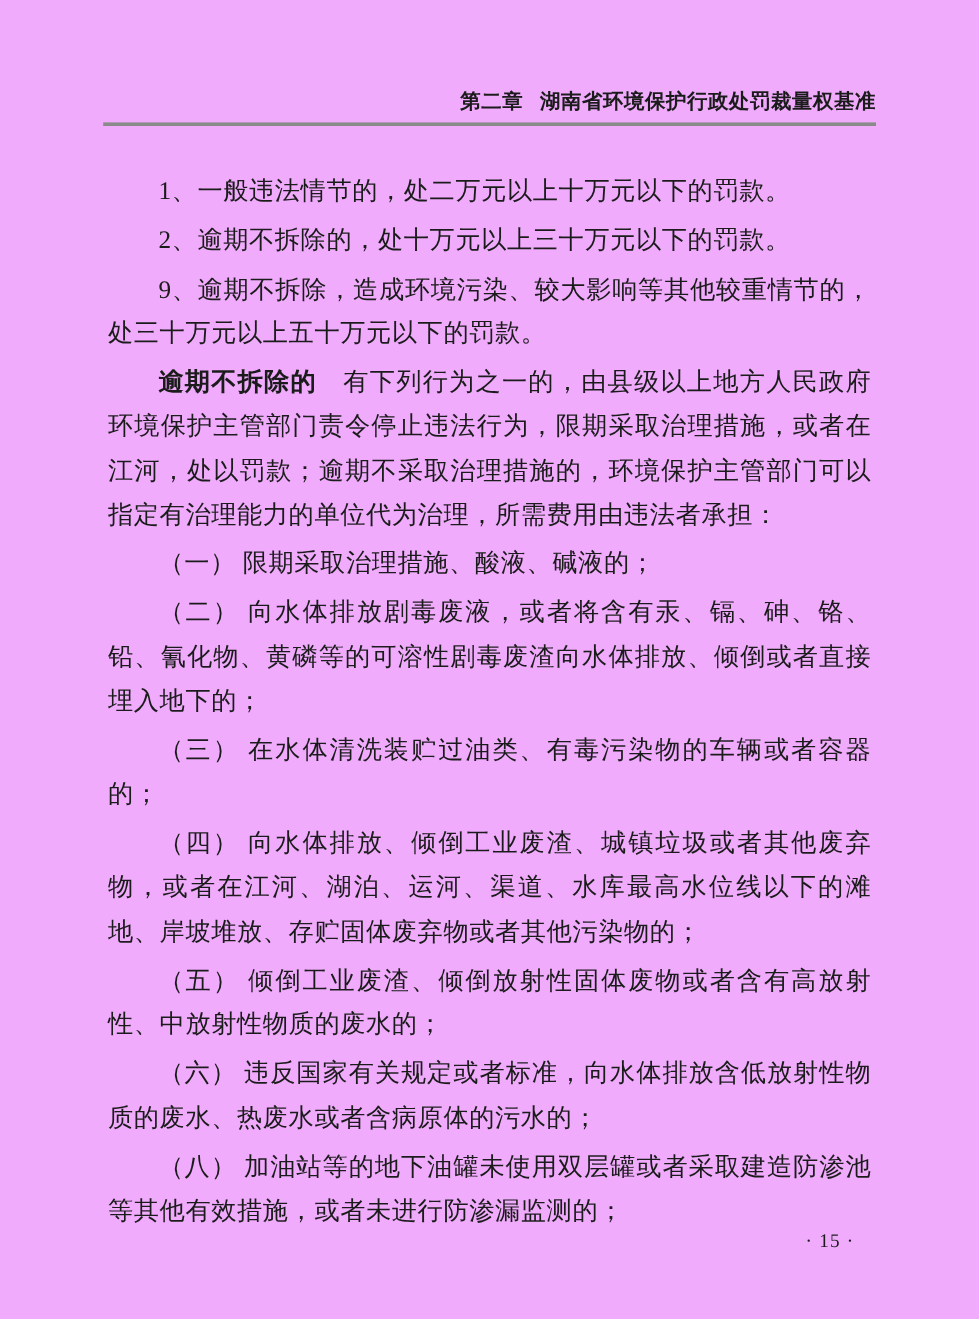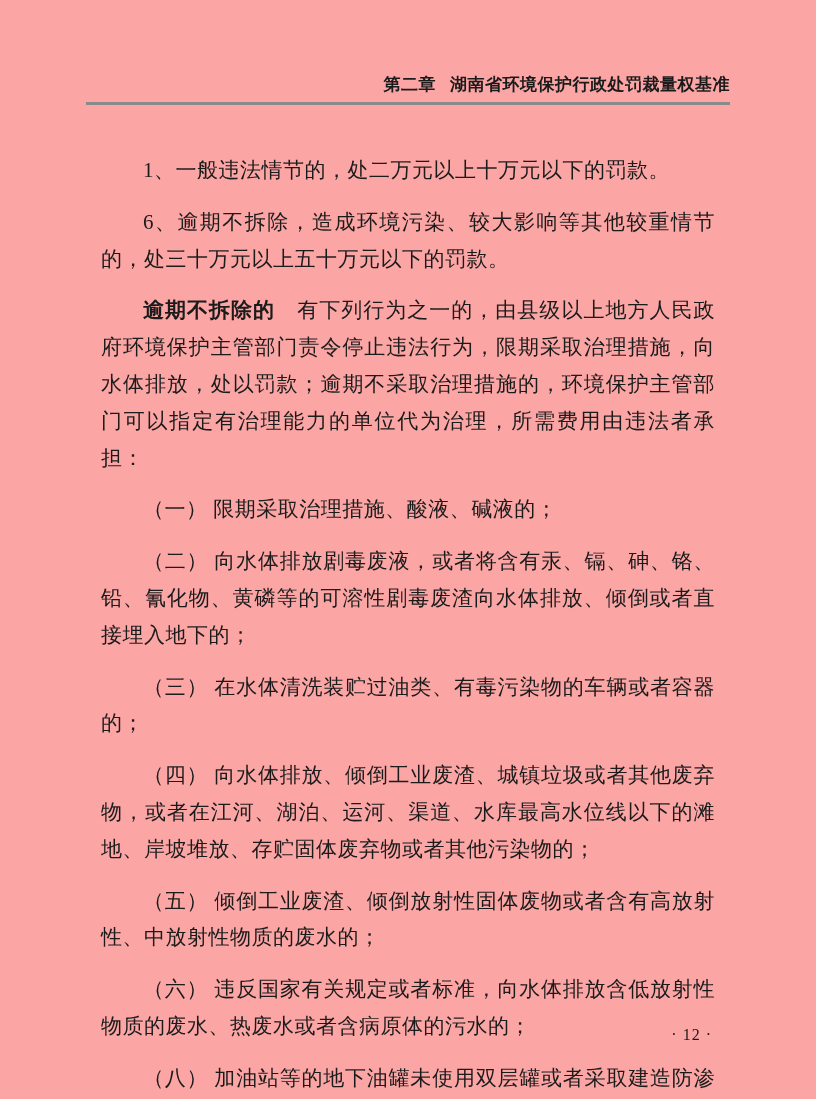--- a/index.html
+++ b/index.html
@@ -4,21 +4,21 @@
 <style>
   html, body {
     margin: 0;
     padding: 0;
     background: #ffffff;
   }
   .page {
     position: relative;
     width: 816px;
     height: 1099px;
-    background: #fca5a5;
+    background: #f0abfc;
     overflow: hidden;
     font-family: "Liberation Serif", "DejaVu Serif", serif;
     color: #1b1b1b;
   }
   .page-header {
     position: absolute;
     top: 74px;
     left: 86px;
     width: 644px;
   }
@@ -44,21 +44,21 @@
     top: 137px;
     left: 86px;
     width: 644px;
     font-size: 21px;
     line-height: 36.8px;
     letter-spacing: 0.5px;
     text-align: justify;
     text-justify: inter-character;
   }
   .para {
-    margin: 15px;
+    margin: 4px;
     padding: 0;
     text-indent: 42px;
     text-align: justify;
     text-align-last: left;
   }
   .article-lead {
     font-weight: 700;
   }
   .page-number {
     position: absolute;
@@ -77,28 +77,29 @@
   <header class="page-header">
     <div class="header-text">
       <span class="header-chapter">第二章</span><span>湖南省环境保护行政处罚裁量权基准</span>
     </div>
     <div class="header-rule"></div>
   </header>
 
   <main class="document-body">
 
   <p class="para"><span>1、一般违法情节的，处二万元以上十万元以下的罚款。</span></p>
-      <p class="para"><span>6、逾期不拆除，造成环境污染、较大影响等其他较重情节的，处三十万元以上五十万元以下的罚款。</span></p>
-      <p class="para"><span class="article-lead">逾期不拆除的</span><span>　有下列行为之一的，由县级以上地方人民政府环境保护主管部门责令停止违法行为，限期采取治理措施，向水体排放，处以罚款；逾期不采取治理措施的，环境保护主管部门可以指定有治理能力的单位代为治理，所需费用由违法者承担：</span></p>
+      <p class="para"><span>2、逾期不拆除的，处十万元以上三十万元以下的罚款。</span></p>
+      <p class="para"><span>9、逾期不拆除，造成环境污染、较大影响等其他较重情节的，处三十万元以上五十万元以下的罚款。</span></p>
+      <p class="para"><span class="article-lead">逾期不拆除的</span><span>　有下列行为之一的，由县级以上地方人民政府环境保护主管部门责令停止违法行为，限期采取治理措施，或者在江河，处以罚款；逾期不采取治理措施的，环境保护主管部门可以指定有治理能力的单位代为治理，所需费用由违法者承担：</span></p>
       <p class="para"><span>（一） 限期采取治理措施、酸液、碱液的；</span></p>
       <p class="para"><span>（二） 向水体排放剧毒废液，或者将含有汞、镉、砷、铬、铅、氰化物、黄磷等的可溶性剧毒废渣向水体排放、倾倒或者直接埋入地下的；</span></p>
       <p class="para"><span>（三） 在水体清洗装贮过油类、有毒污染物的车辆或者容器的；</span></p>
       <p class="para"><span>（四） 向水体排放、倾倒工业废渣、城镇垃圾或者其他废弃物，或者在江河、湖泊、运河、渠道、水库最高水位线以下的滩地、岸坡堆放、存贮固体废弃物或者其他污染物的；</span></p>
       <p class="para"><span>（五） 倾倒工业废渣、倾倒放射性固体废物或者含有高放射性、中放射性物质的废水的；</span></p>
       <p class="para"><span>（六） 违反国家有关规定或者标准，向水体排放含低放射性物质的废水、热废水或者含病原体的污水的；</span></p>
       <p class="para"><span>（八） 加油站等的地下油罐未使用双层罐或者采取建造防渗池等其他有效措施，或者未进行防渗漏监测的；</span></p>
     </main>
 
   <footer>
-    <div class="page-number">· 12 ·</div>
+    <div class="page-number">· 15 ·</div>
   </footer>
 
 </div>
 
 </body></html>

